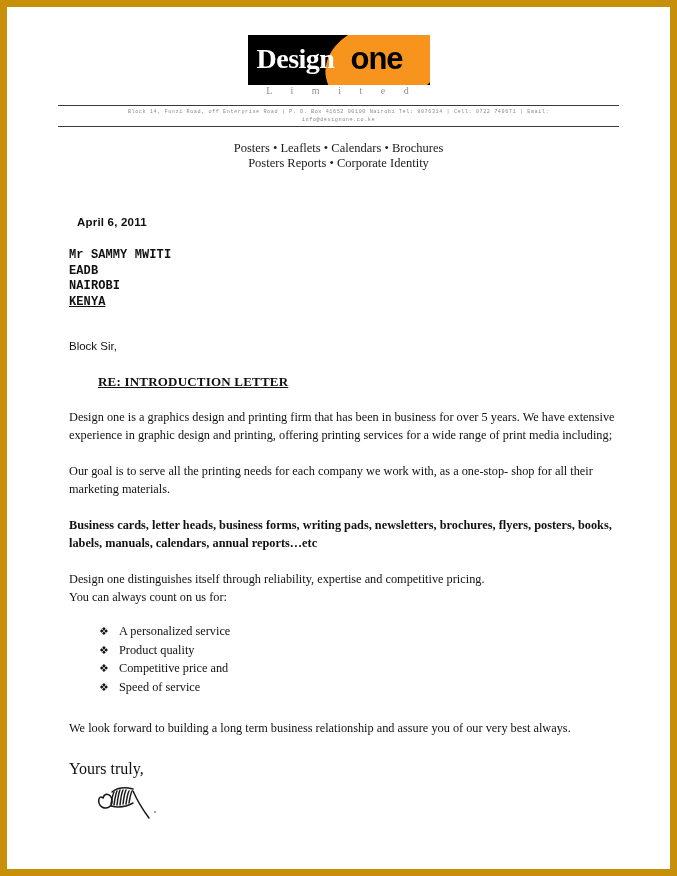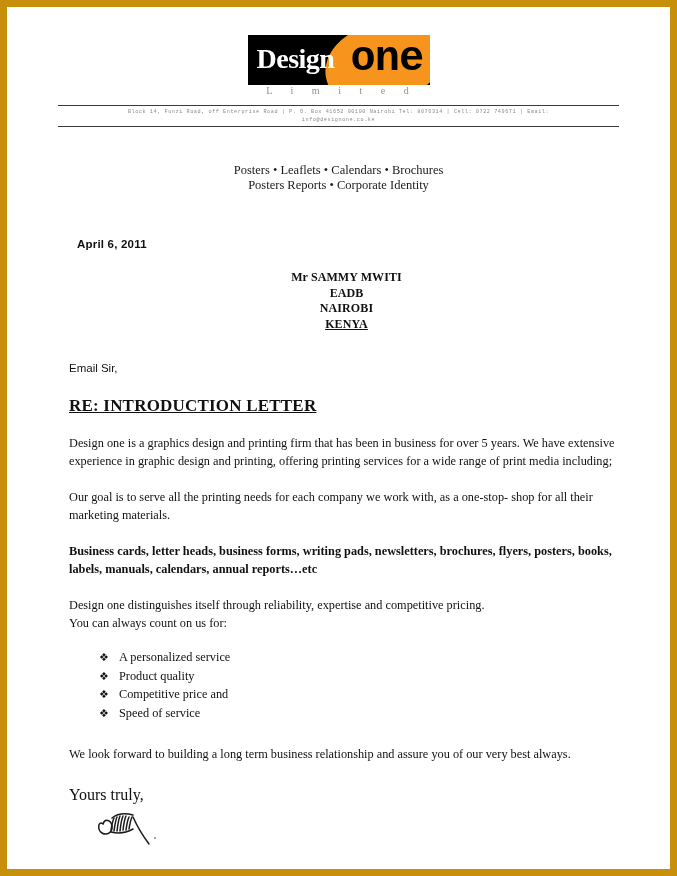--- a/index.html
+++ b/index.html
@@ -75,23 +75,23 @@
     font-size: 28px;
     letter-spacing: -0.5px;
     color: #ffffff;
     z-index: 3;
     line-height: 34px;
   }
   .logo-one {
     position: absolute;
     left: 103px;
     top: 6px;
-    font-family: Liberation Mono, monospace;
-    font-weight: bold;
-    font-size: 42px;
+    font-family: Liberation Sans, sans-serif;
+    font-weight: bold;
+    font-size: 31px;
     letter-spacing: -1px;
     color: #000000;
     z-index: 4;
     line-height: 36px;
   }
   .logo-limited {
     position: absolute;
     left: 6px;
     top: 50px;
     width: 176px;
@@ -117,21 +117,21 @@
     line-height: 7.5px;
     letter-spacing: 0.55px;
     color: #8c8c8c;
     text-align: center;
     white-space: nowrap;
   }
   .contact-strip .l1 { display: block; }
   .contact-strip .l2 { display: block; }
 
   .tagline {
-    margin-top: 36px;
+    margin-top: 14px;
     text-align: center;
     font-size: 12.5px;
     line-height: 15px;
     color: #1a1a1a;
   }
 
   
   .body-area {
     padding: 0 46px 0 62px;
     color: #111111;
@@ -141,43 +141,43 @@
     margin-top: 45px;
     margin-left: 8px;
     font-family: "Liberation Sans", "DejaVu Sans", sans-serif;
     font-weight: bold;
     font-size: 11.5px;
     letter-spacing: 0.2px;
   }
 
   .recipient {
     margin-top: 20px;
-    font-family: Liberation Serif, serif;
+    font-family: Liberation Mono, monospace;
     font-weight: bold;
     font-size: 12px;
     line-height: 15.5px;
     letter-spacing: 0.1px;
-    text-align: center;
   }
   .recipient .country {
     text-decoration: underline;
   }
 
   .salutation {
     margin-top: 30px;
     font-family: "Liberation Sans", "DejaVu Sans", sans-serif;
     font-size: 11.5px;
   }
 
   .subject {
     margin-top: 22px;
     font-weight: bold;
-    font-size: 17px;
+    font-size: 13px;
     text-decoration: underline;
     letter-spacing: 0.2px;
+    margin-left: 29px;
   }
 
   p.para {
     margin: 19px 0 0 0;
     font-size: 12.3px;
     line-height: 17.5px;
     text-align: left;
   }
   p.para.bold {
     font-weight: bold;
@@ -259,21 +259,21 @@
 
       <div class="date">April 6, 2011</div>
 
       <div class="recipient">
         <div>Mr SAMMY MWITI</div>
         <div>EADB</div>
         <div>NAIROBI</div>
         <div class="country">KENYA</div>
       </div>
 
-      <div class="salutation">Email Sir,</div>
+      <div class="salutation">Block Sir,</div>
 
       <div class="subject">RE:  INTRODUCTION LETTER</div>
 
       <p class="para">Design one is a graphics design and printing firm that has been in business for over 5 years. We have extensive experience in graphic design and printing, offering printing services for a wide range of print media including;</p>
 
       <p class="para">Our goal is to serve all the printing needs for each company we work with, as a one-stop- shop for all their marketing materials.</p>
 
       <p class="para bold">Business cards, letter heads, business forms, writing pads, newsletters, brochures, flyers, posters, books, labels, manuals, calendars, annual reports…etc</p>
 
       <p class="para">

